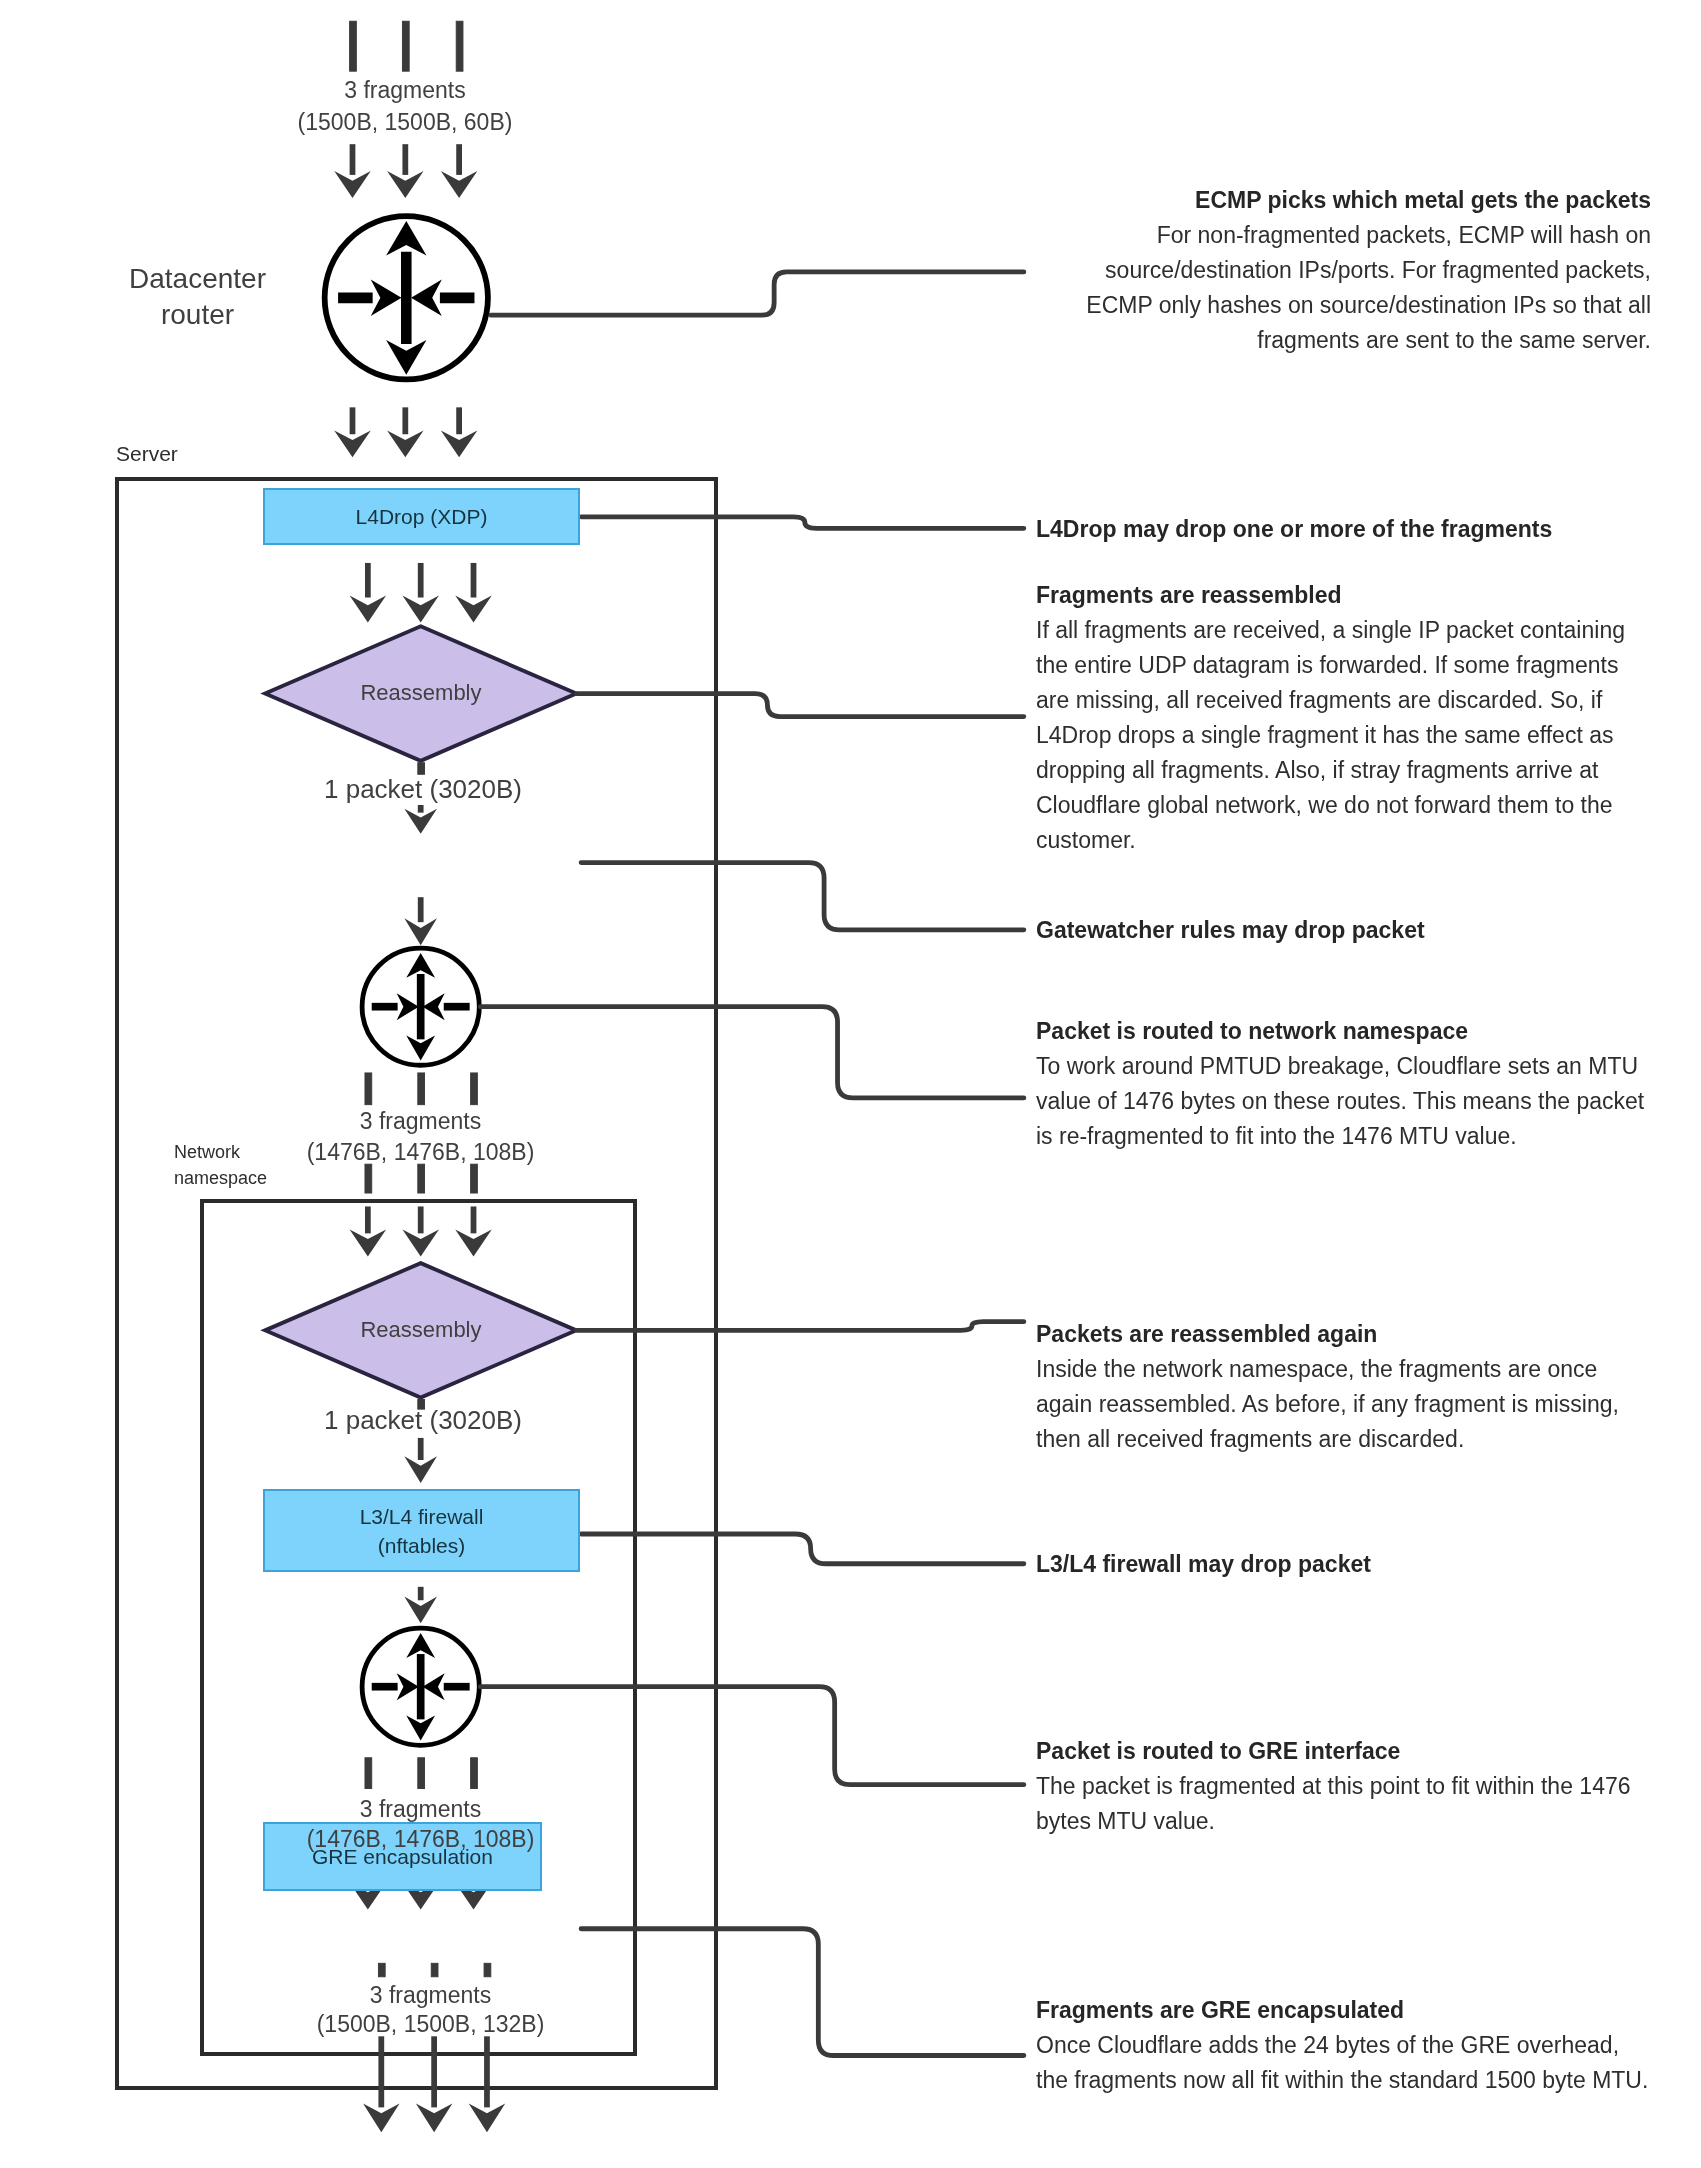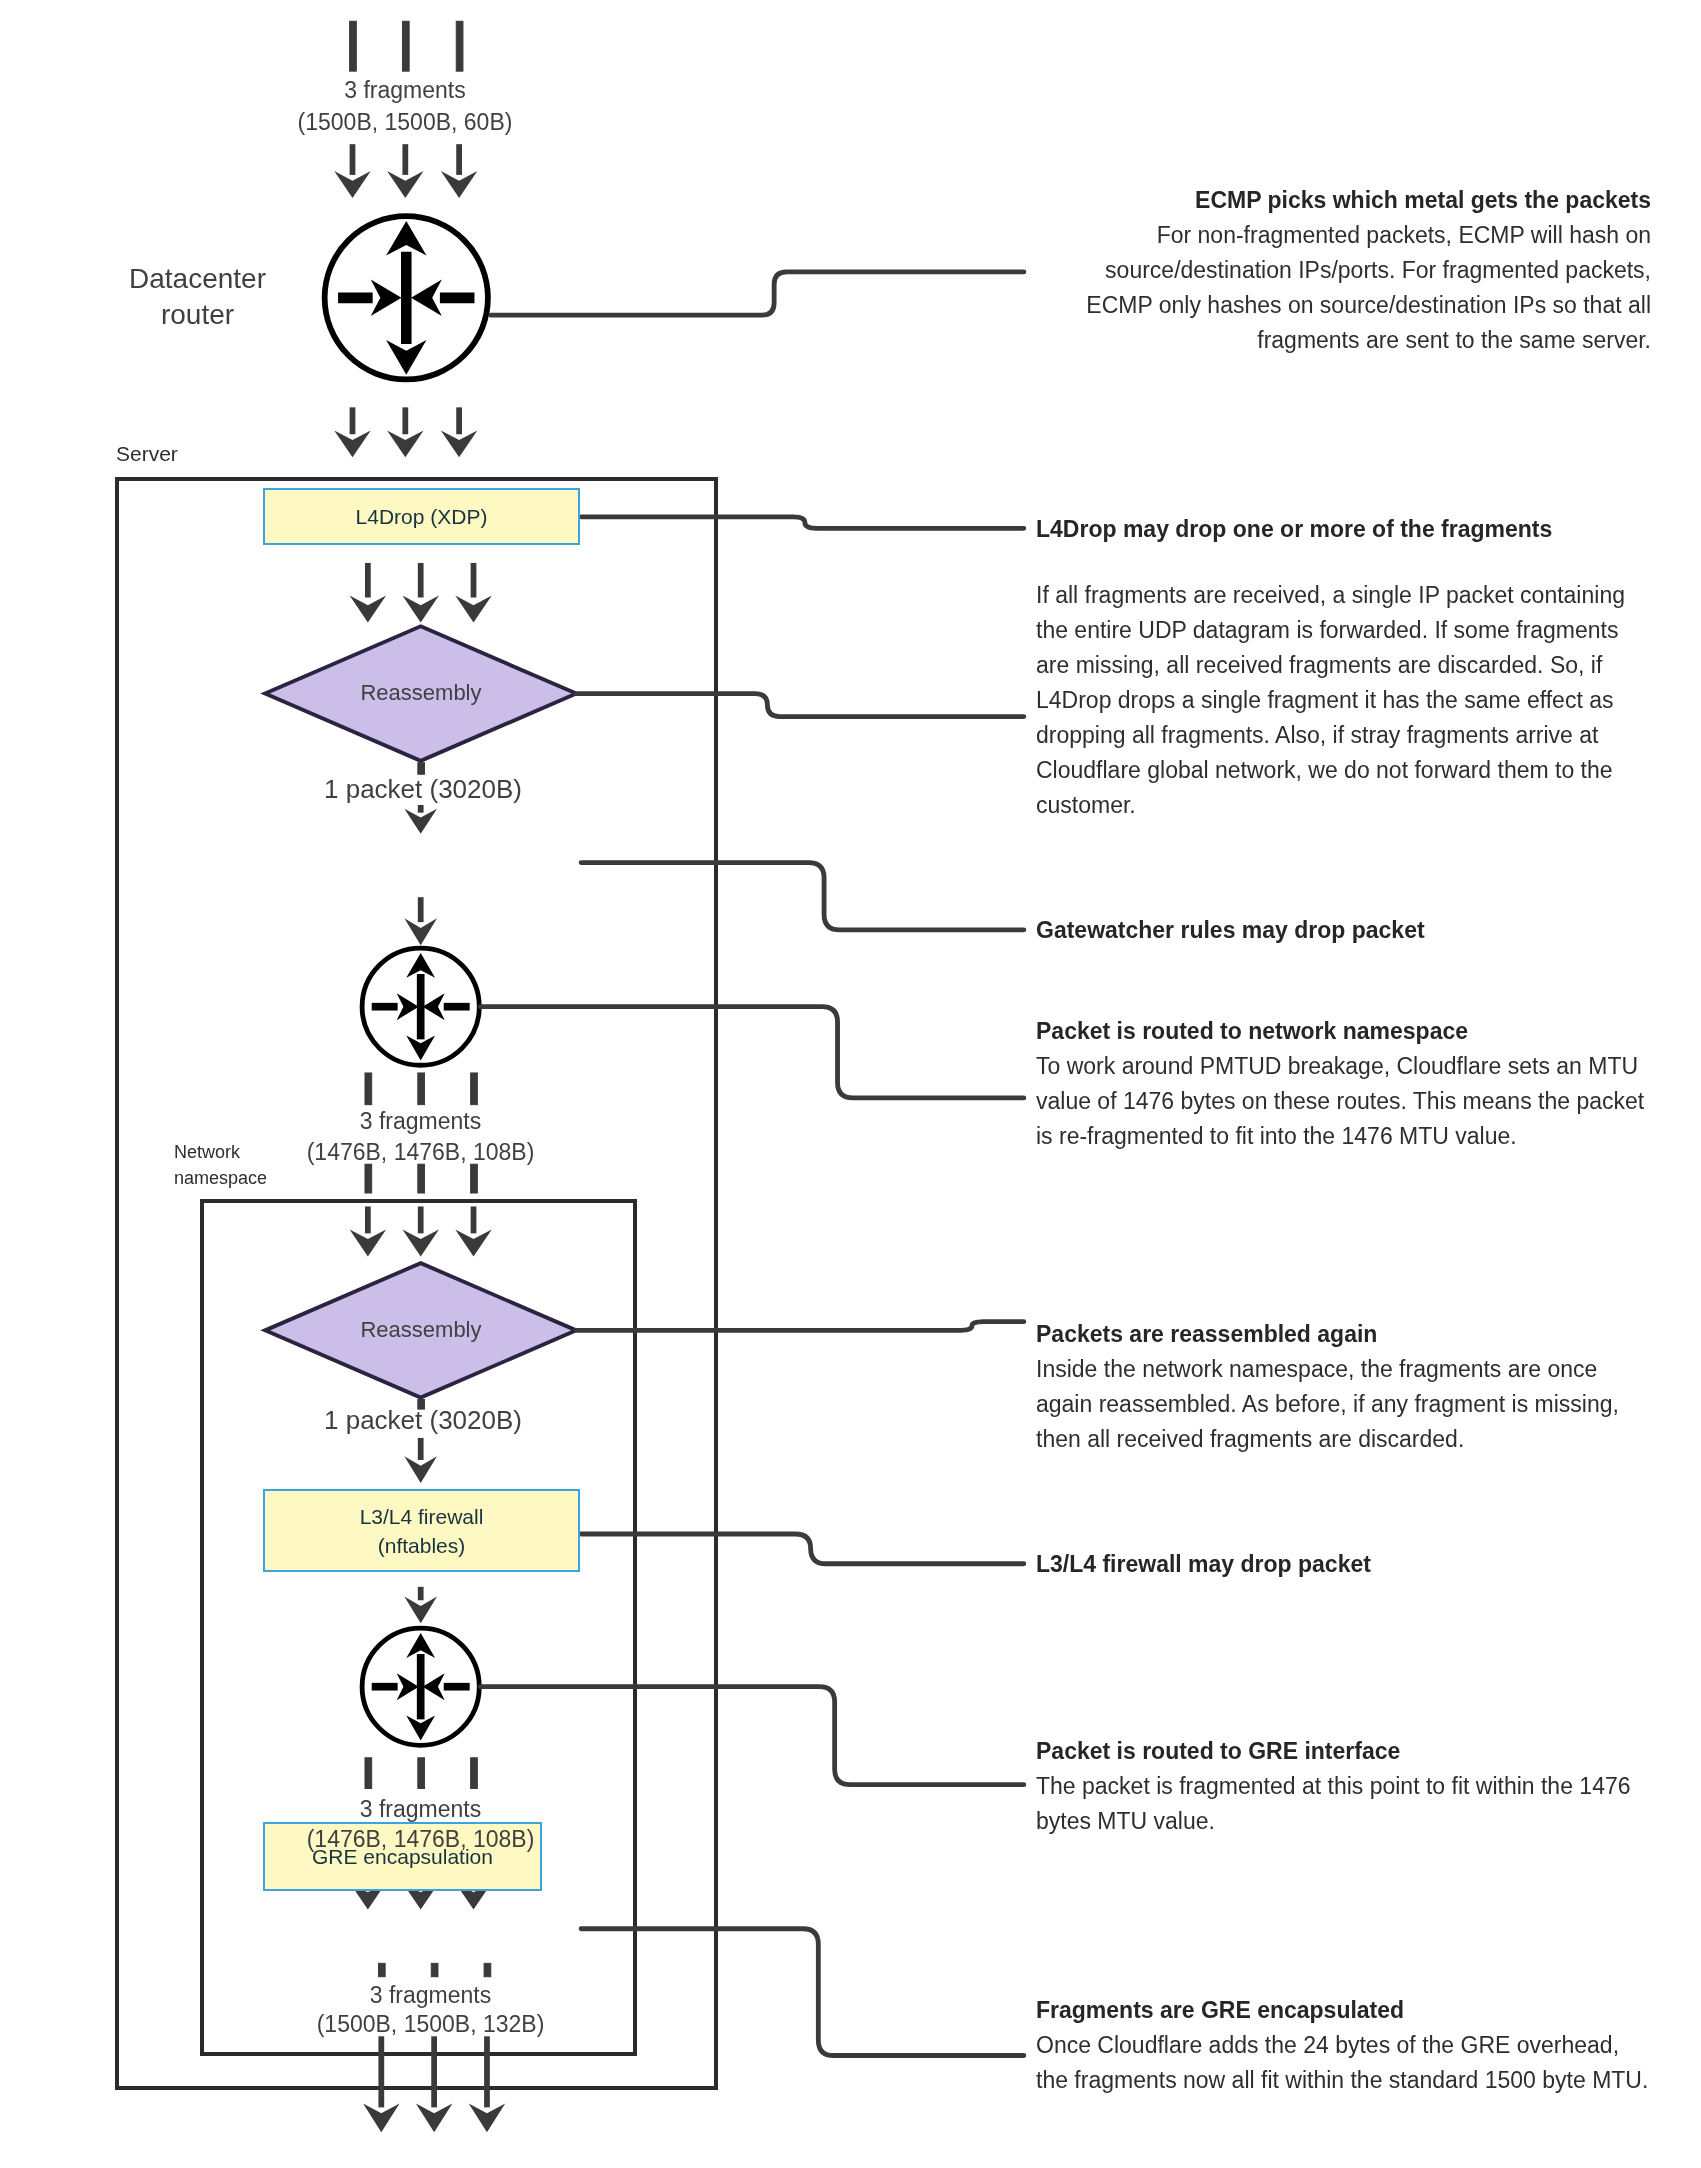--- a/index.html
+++ b/index.html
@@ -1,21 +1,21 @@
 <!DOCTYPE html>
 <html><head>
 <meta charset="utf-8">
 <style>
   html,body{margin:0;padding:0;background:#ffffff;}
   #stage{position:relative;width:1701px;height:2168px;background:#ffffff;overflow:hidden;
          font-family:"Liberation Sans", sans-serif;color:#2e2e2e;}
   #diagram-svg{position:absolute;left:0;top:0;z-index:1;}
   .lbl{position:absolute;z-index:3;text-align:center;color:#404040;}
   .node{position:absolute;z-index:2;display:flex;align-items:center;justify-content:center;
-        text-align:center;background:#fef9c3;border:2.9px solid #3ba4dc;box-sizing:border-box;
+        text-align:center;background:#7dd3fc;border:2.9px solid #3ba4dc;box-sizing:border-box;
         color:#17333d;font-size:21px;line-height:29px;}
   .frame{position:absolute;z-index:1;border:4.8px solid #2b2b2b;box-sizing:border-box;background:transparent;}
   .ann{position:absolute;left:1036px;width:615px;z-index:3;}
   .ann h3{margin:0;font-size:23px;line-height:35px;font-weight:bold;color:#262626;}
   .ann p{margin:0;font-size:23px;line-height:35px;color:#2e2e2e;}
   .left-label{position:absolute;z-index:3;color:#2e2e2e;}
 </style>
 </head>
 <body>
 
@@ -229,20 +229,21 @@
   <div class="ann" style="top:183px;text-align:right;">
     <h3>ECMP picks which metal gets the packets</h3>
     <p>For non-fragmented packets, ECMP will hash on source/destination IPs/ports. For fragmented packets, ECMP only hashes on source/destination IPs so that all fragments are sent to the same server.</p>
   </div>
 
   <div class="ann" style="top:512px;">
     <h3>L4Drop may drop one or more of the fragments</h3>
   </div>
 
   <div class="ann" style="top:578px;">
+    <h3>Fragments are reassembled</h3>
     <p>If all fragments are received, a single IP packet containing the entire UDP datagram is forwarded. If some fragments are missing, all received fragments are discarded. So, if L4Drop drops a single fragment it has the same effect as dropping all fragments. Also, if stray fragments arrive at Cloudflare global network, we do not forward them to the customer.</p>
   </div>
 
   <div class="ann" style="top:913px;">
     <h3>Gatewatcher rules may drop packet</h3>
   </div>
 
   <div class="ann" style="top:1014px;">
     <h3>Packet is routed to network namespace</h3>
     <p>To work around PMTUD breakage, Cloudflare sets an MTU value of 1476 bytes on these routes. This means the packet is re-fragmented to fit into the 1476 MTU value.</p>

